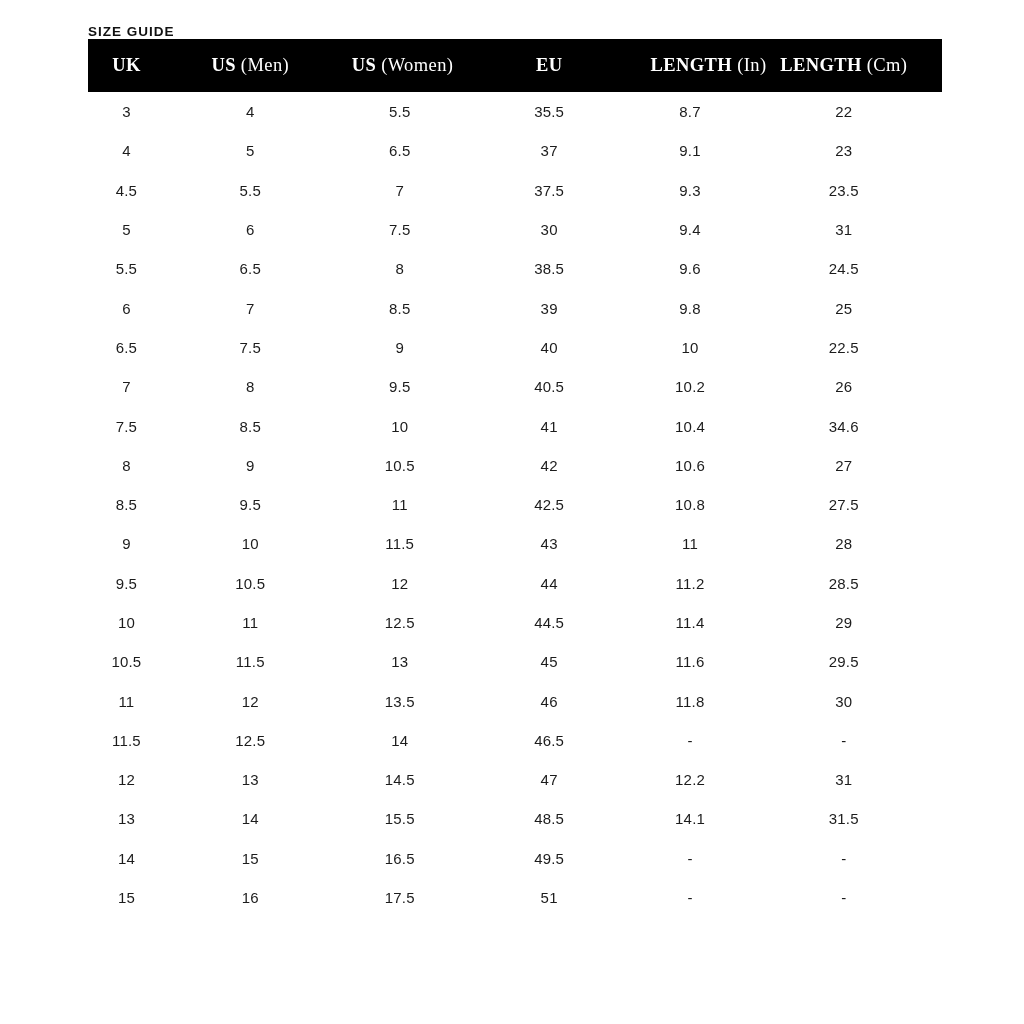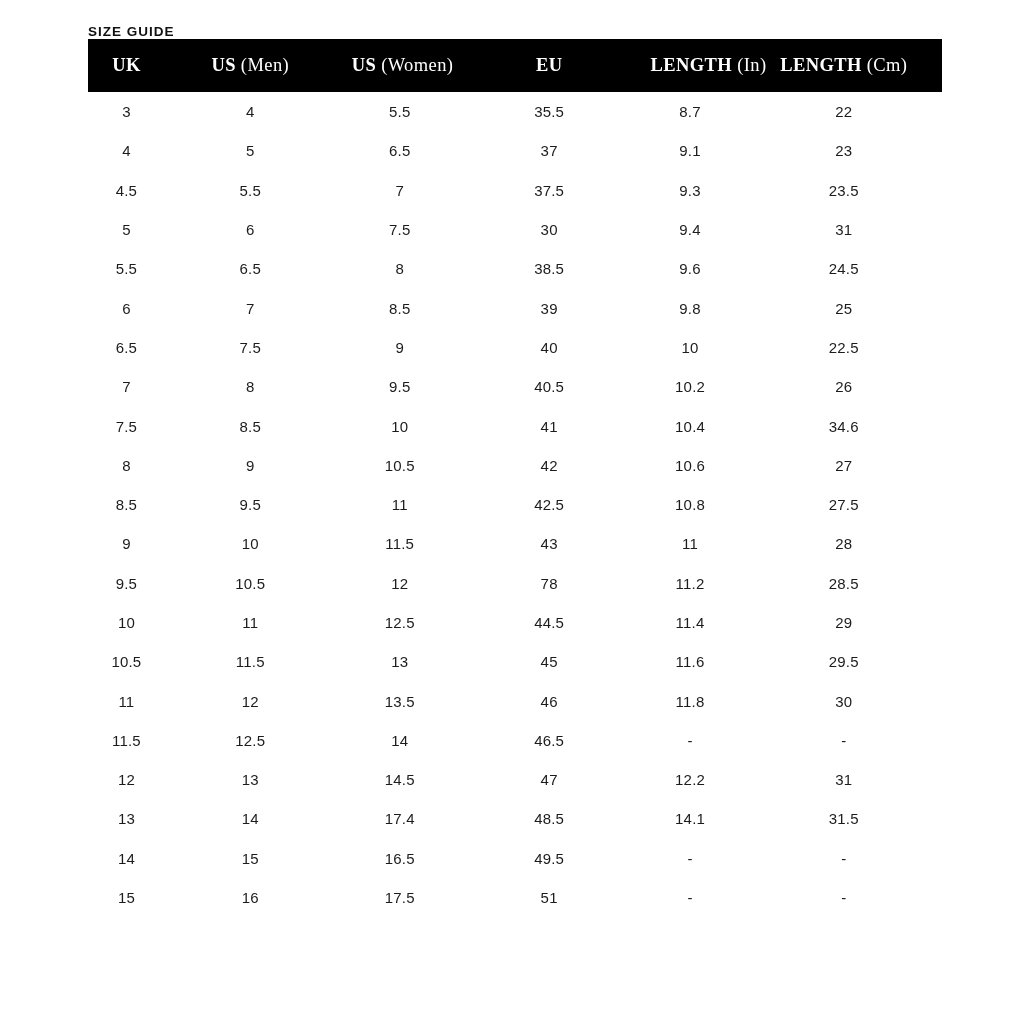--- a/index.html
+++ b/index.html
@@ -185,21 +185,21 @@
           <td>10</td>
           <td>11.5</td>
           <td>43</td>
           <td>11</td>
           <td>28</td>
         </tr>
         <tr>
           <td>9.5</td>
           <td>10.5</td>
           <td>12</td>
-          <td>78</td>
+          <td>44</td>
           <td>11.2</td>
           <td>28.5</td>
         </tr>
         <tr>
           <td>10</td>
           <td>11</td>
           <td>12.5</td>
           <td>44.5</td>
           <td>11.4</td>
           <td>29</td>
@@ -232,21 +232,21 @@
           <td>12</td>
           <td>13</td>
           <td>14.5</td>
           <td>47</td>
           <td>12.2</td>
           <td>31</td>
         </tr>
         <tr>
           <td>13</td>
           <td>14</td>
-          <td>17.4</td>
+          <td>15.5</td>
           <td>48.5</td>
           <td>14.1</td>
           <td>31.5</td>
         </tr>
         <tr>
           <td>14</td>
           <td>15</td>
           <td>16.5</td>
           <td>49.5</td>
           <td>-</td>

